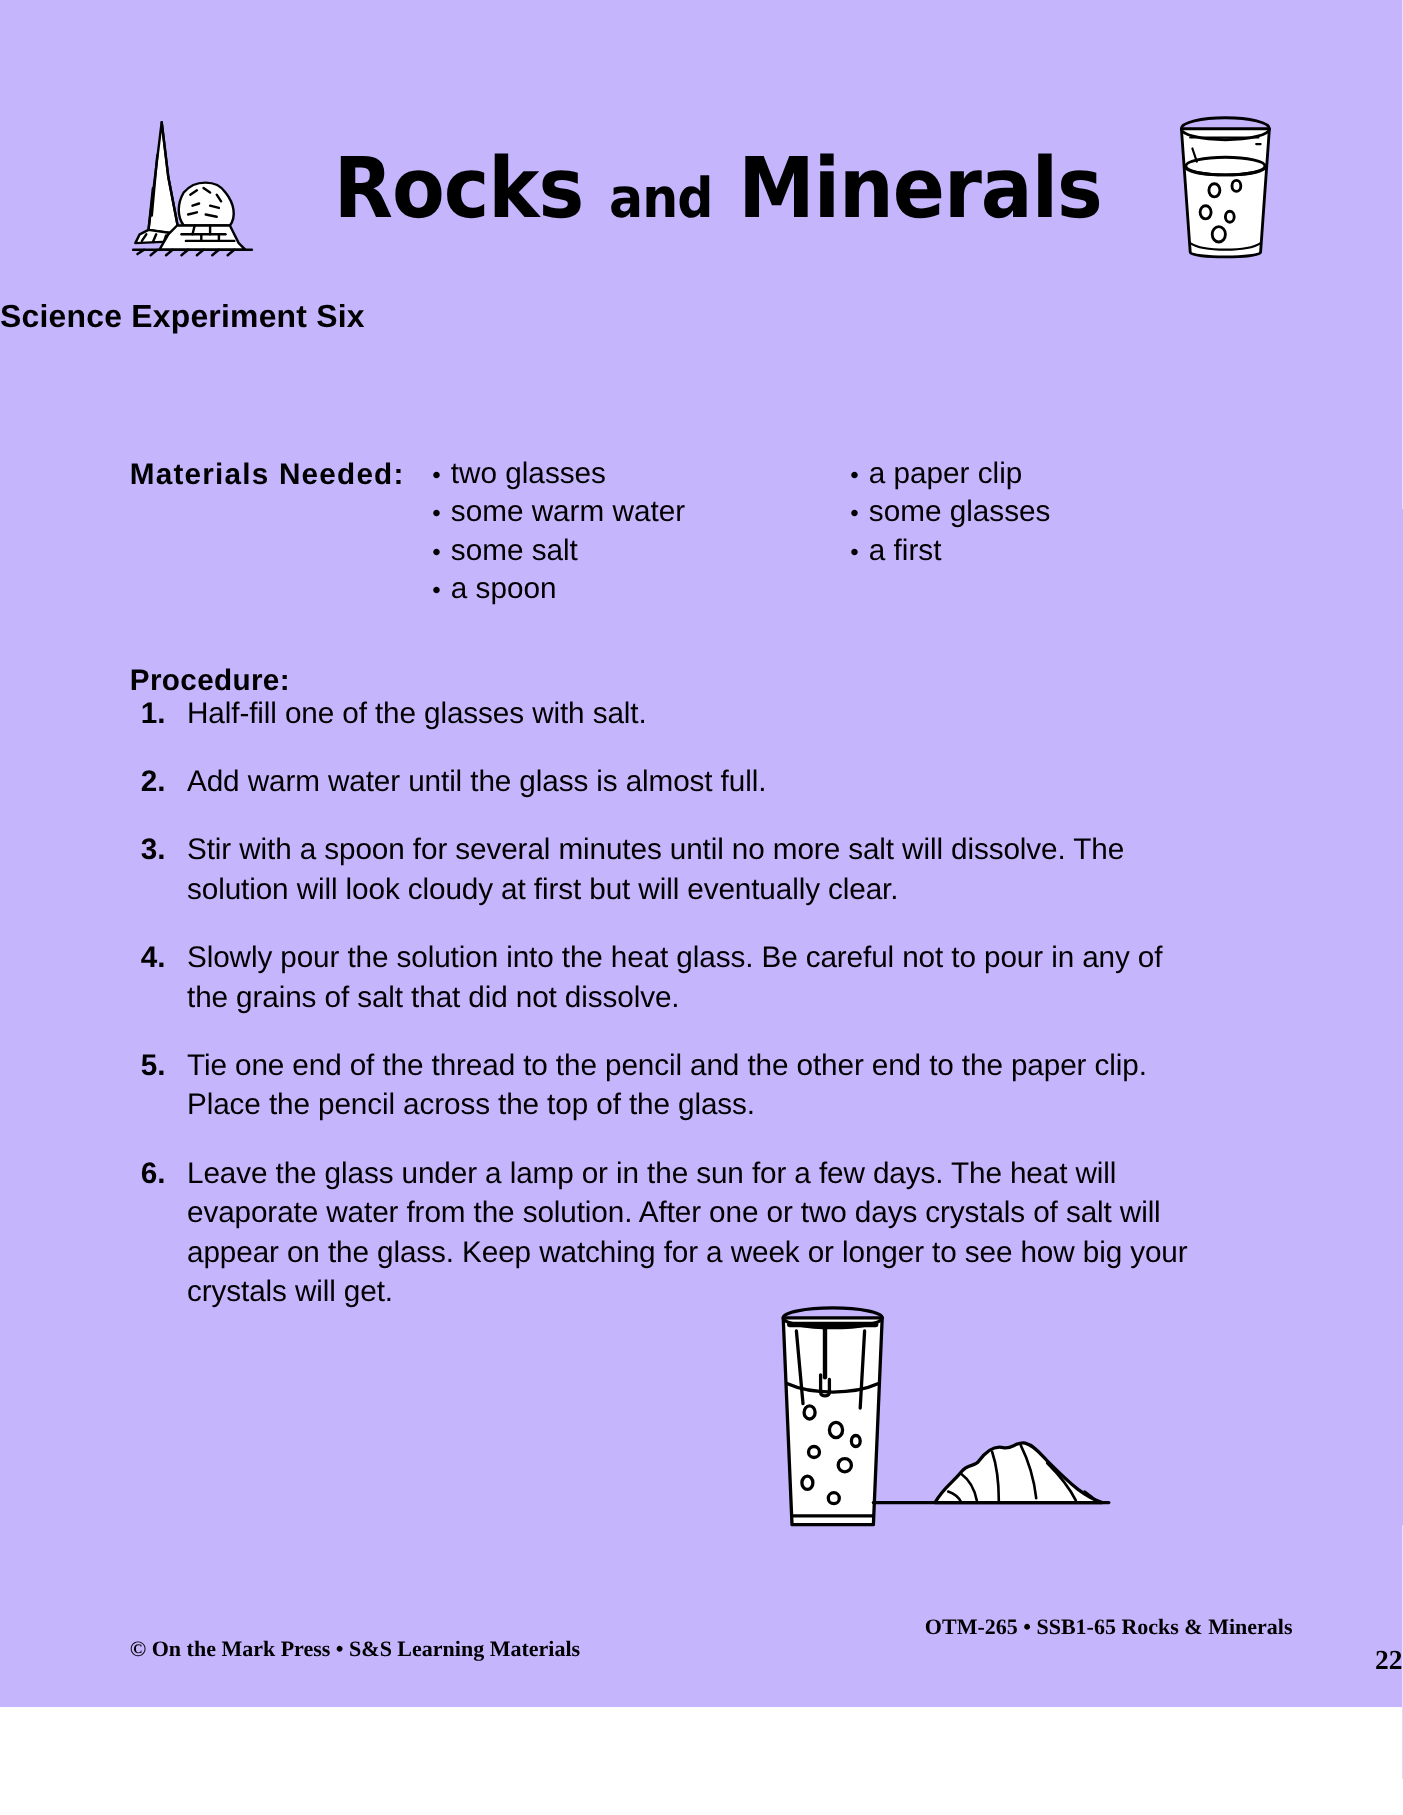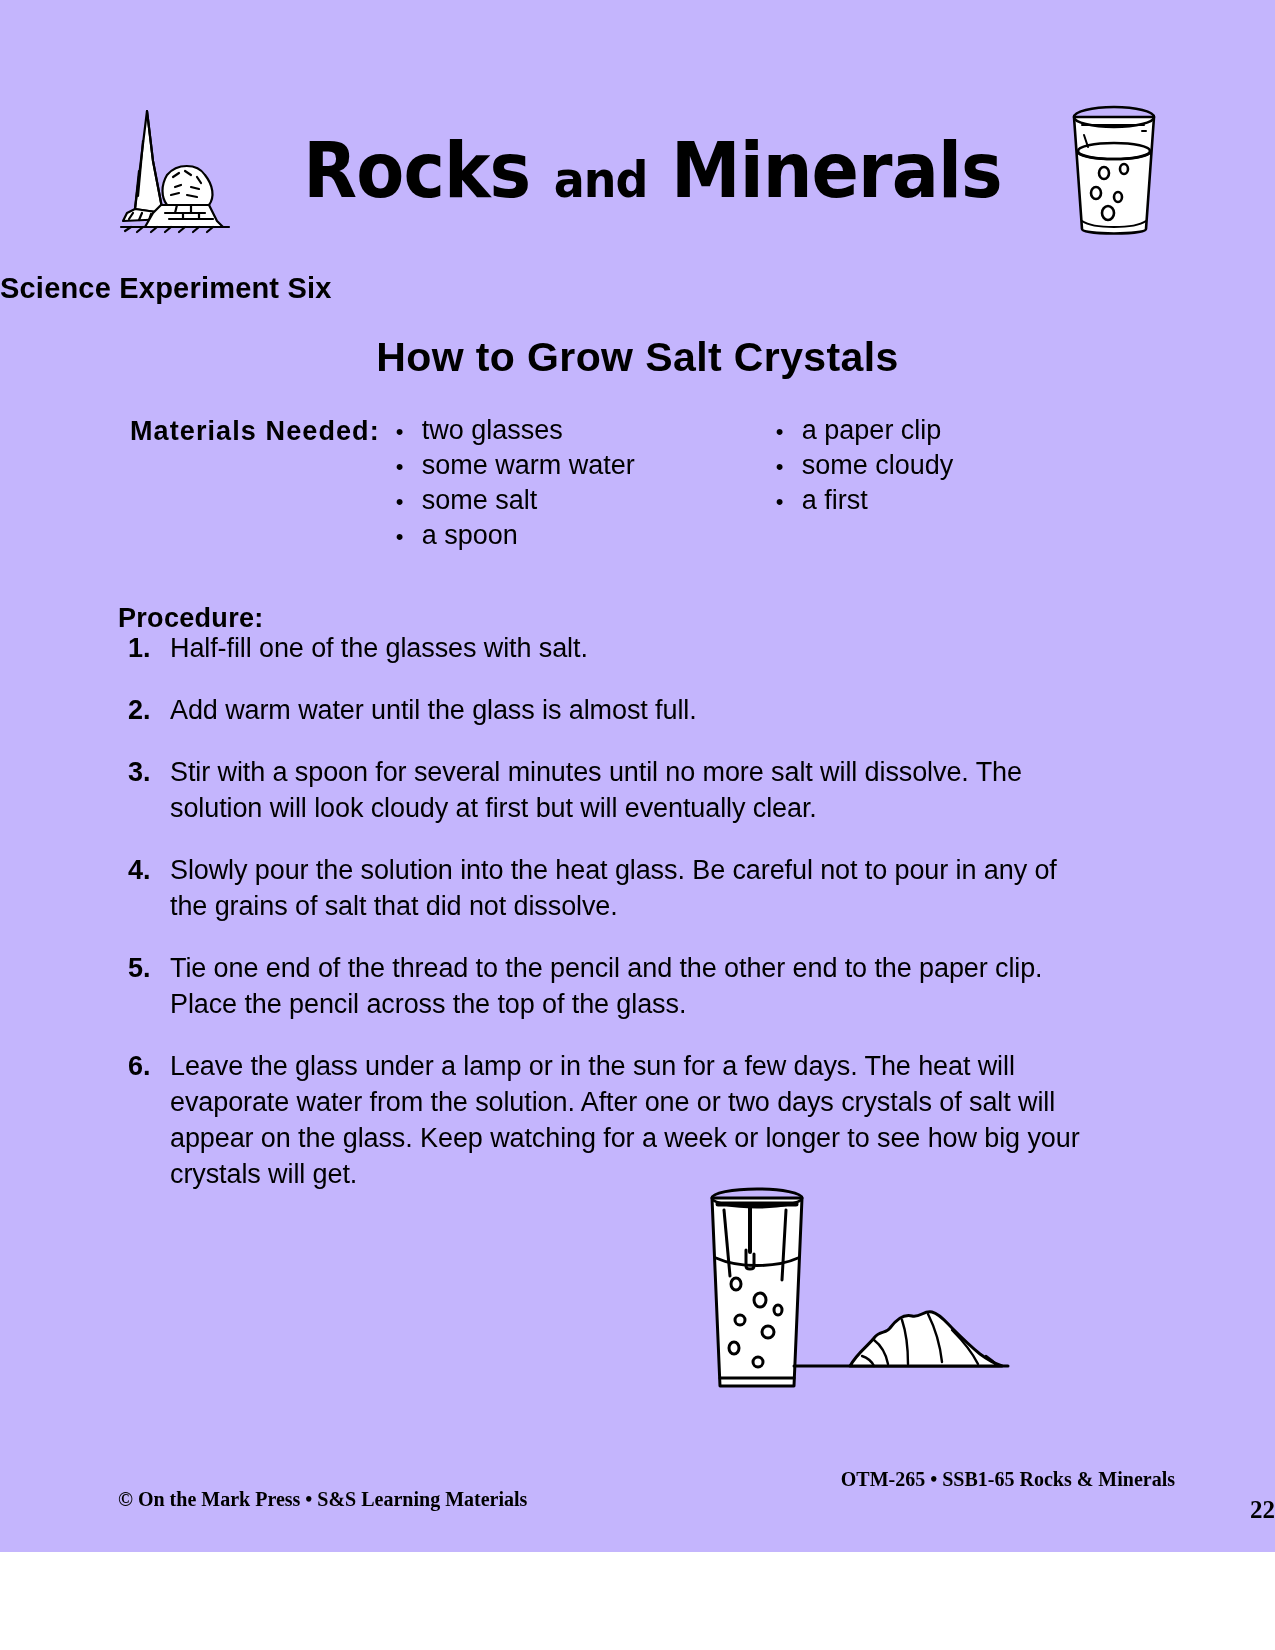--- a/index.html
+++ b/index.html
@@ -77,25 +77,26 @@
     width: 1275px;
     text-align: center;
     font-size: 41px;
     font-weight: bold;
     letter-spacing: 0.4px;
   }
 
   
   .materials {
     position: absolute;
-    left: 130px;
+    left: 118px;
     top: 414px;
     width: 1030px;
     display: flex;
     align-items: flex-start;
+    text-align: center;
   }
   .materials-label {
     font-size: 27px;
     font-weight: bold;
     letter-spacing: 1.1px;
     white-space: nowrap;
     padding-top: 2px;
     flex: 0 0 auto;
   }
   .materials-cols {
@@ -254,21 +255,20 @@
         <ellipse cx="60" cy="96" rx="4" ry="5"></ellipse>
         <ellipse cx="50" cy="112" rx="6" ry="7"></ellipse>
 
         <path d="M24 120 C36 128 76 128 88 120" stroke-width="2"></path>
       </g>
     </svg>
   </div>
 
   <div class="subtitle">Science Experiment Six</div>
 
-  <div class="main-title">How to Grow Salt Crystals</div>
 
   <div class="materials">
     <div class="materials-label">Materials Needed:</div>
     <div class="materials-cols">
       <div class="materials-col col-left">
         <div class="mat-item">
           <span class="mat-bullet">•</span>
           <span>two glasses</span>
         </div>
         <div class="mat-item">
@@ -284,21 +284,21 @@
           <span>a spoon</span>
         </div>
       </div>
       <div class="materials-col col-right">
         <div class="mat-item">
           <span class="mat-bullet">•</span>
           <span>a paper clip</span>
         </div>
         <div class="mat-item">
           <span class="mat-bullet">•</span>
-          <span>some cloudy</span>
+          <span>some glasses</span>
         </div>
         <div class="mat-item">
           <span class="mat-bullet">•</span>
           <span>a first</span>
         </div>
       </div>
     </div>
   </div>
 
   <div class="procedure-label">Procedure:</div>

